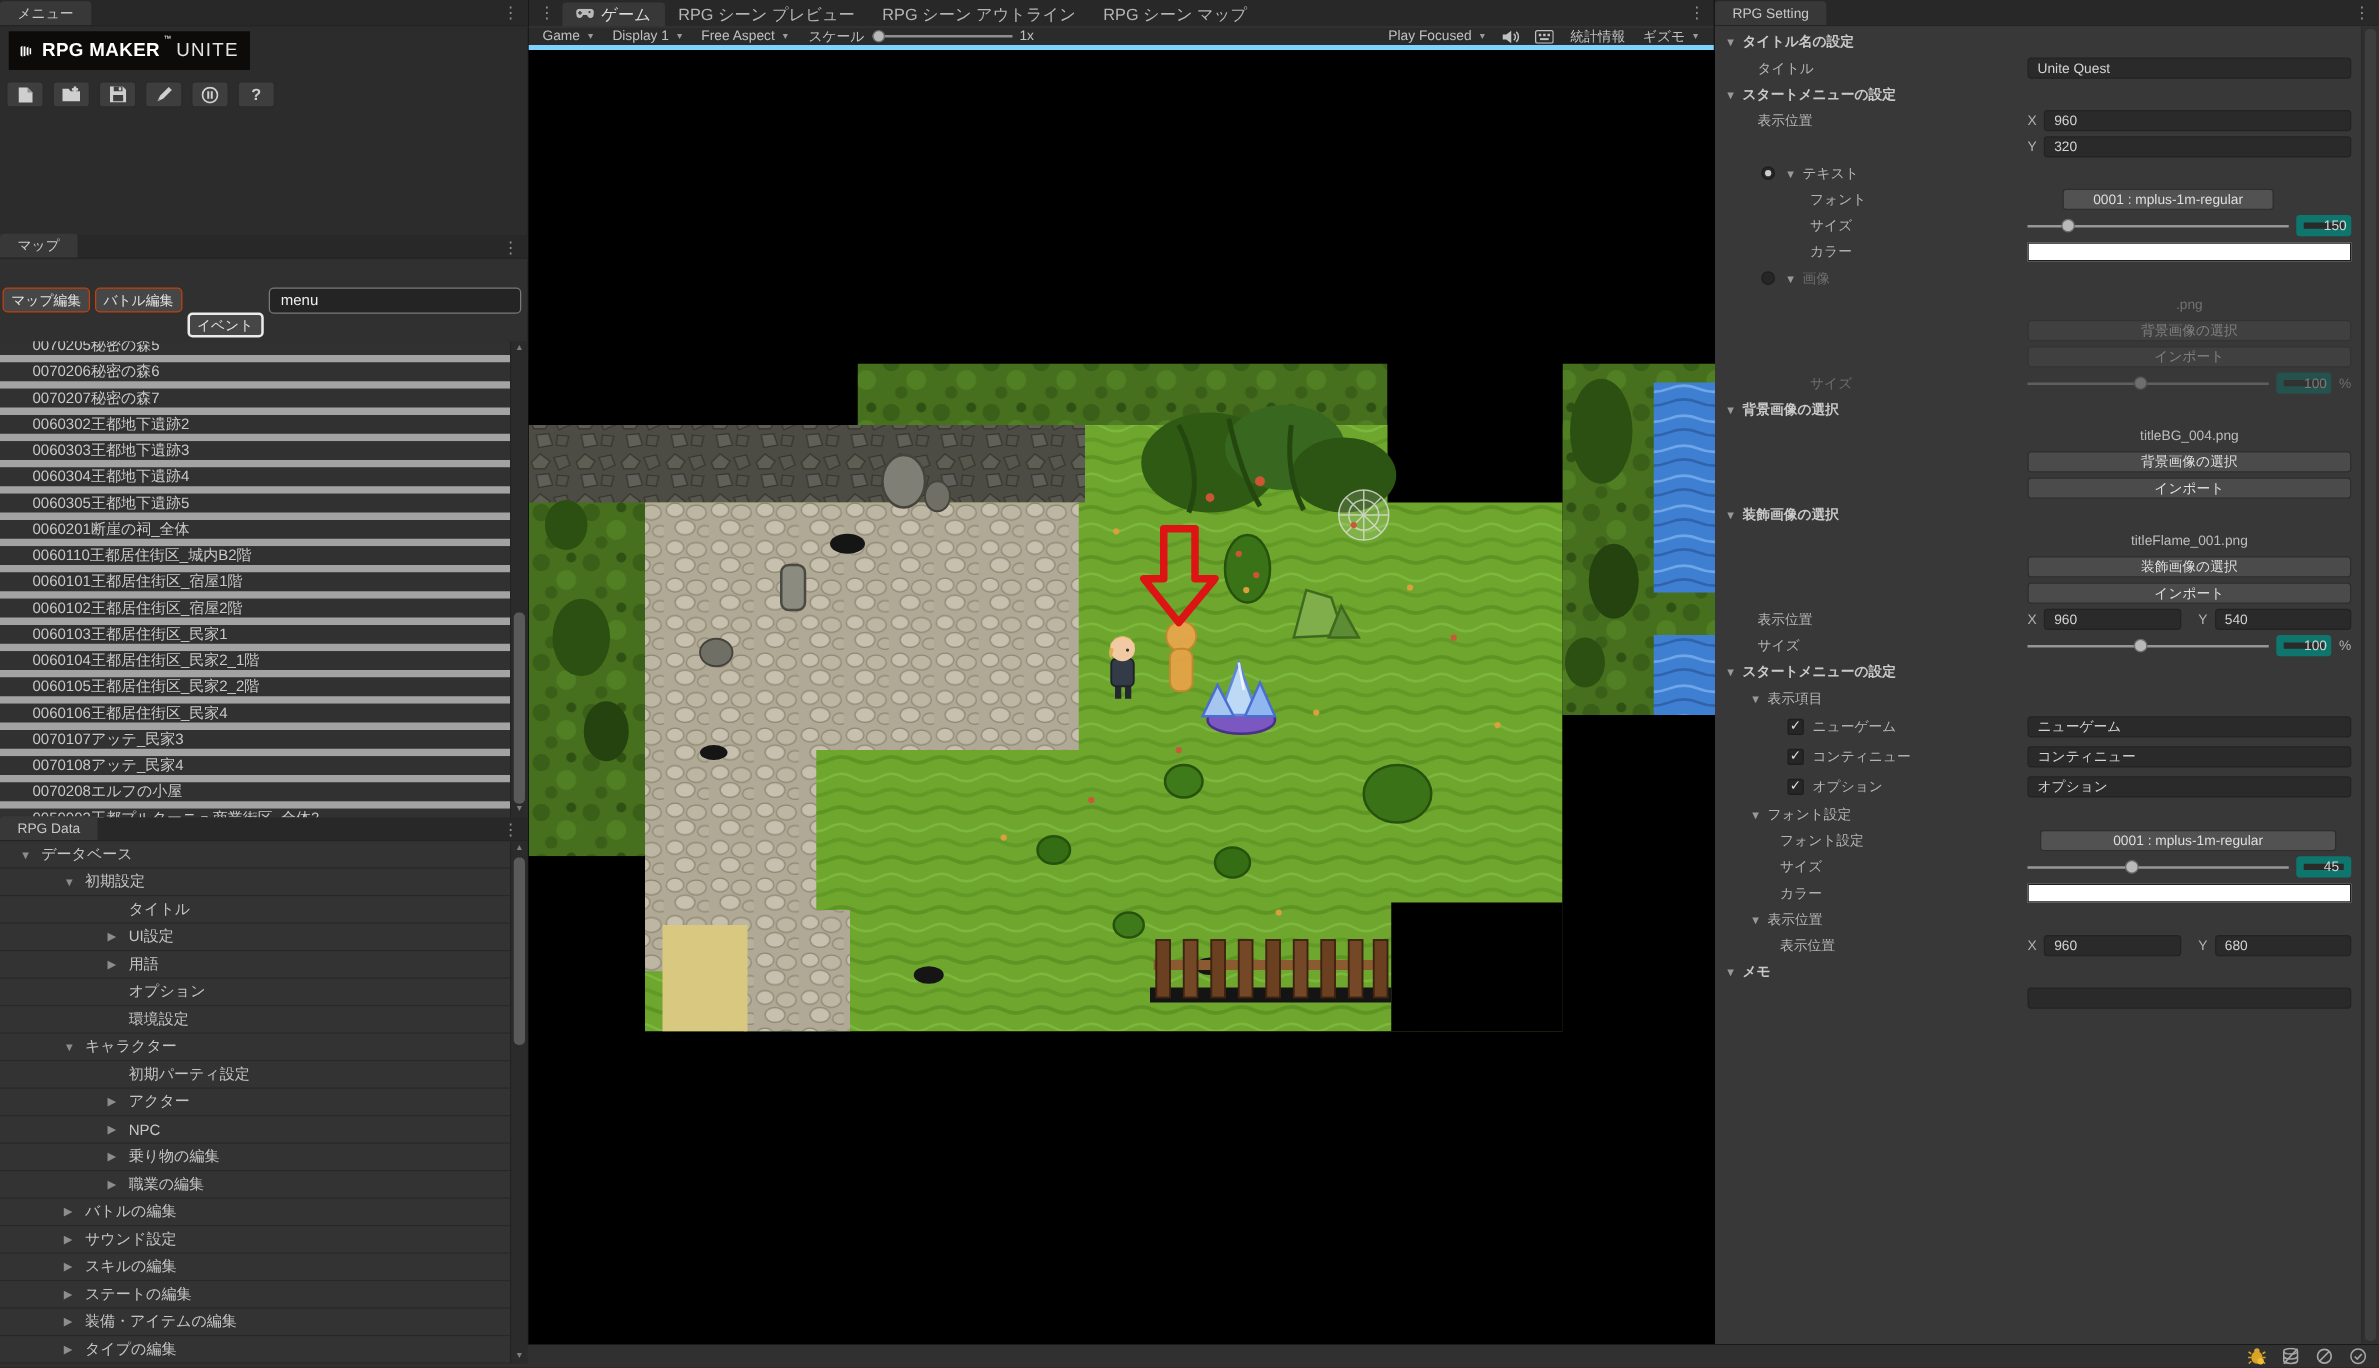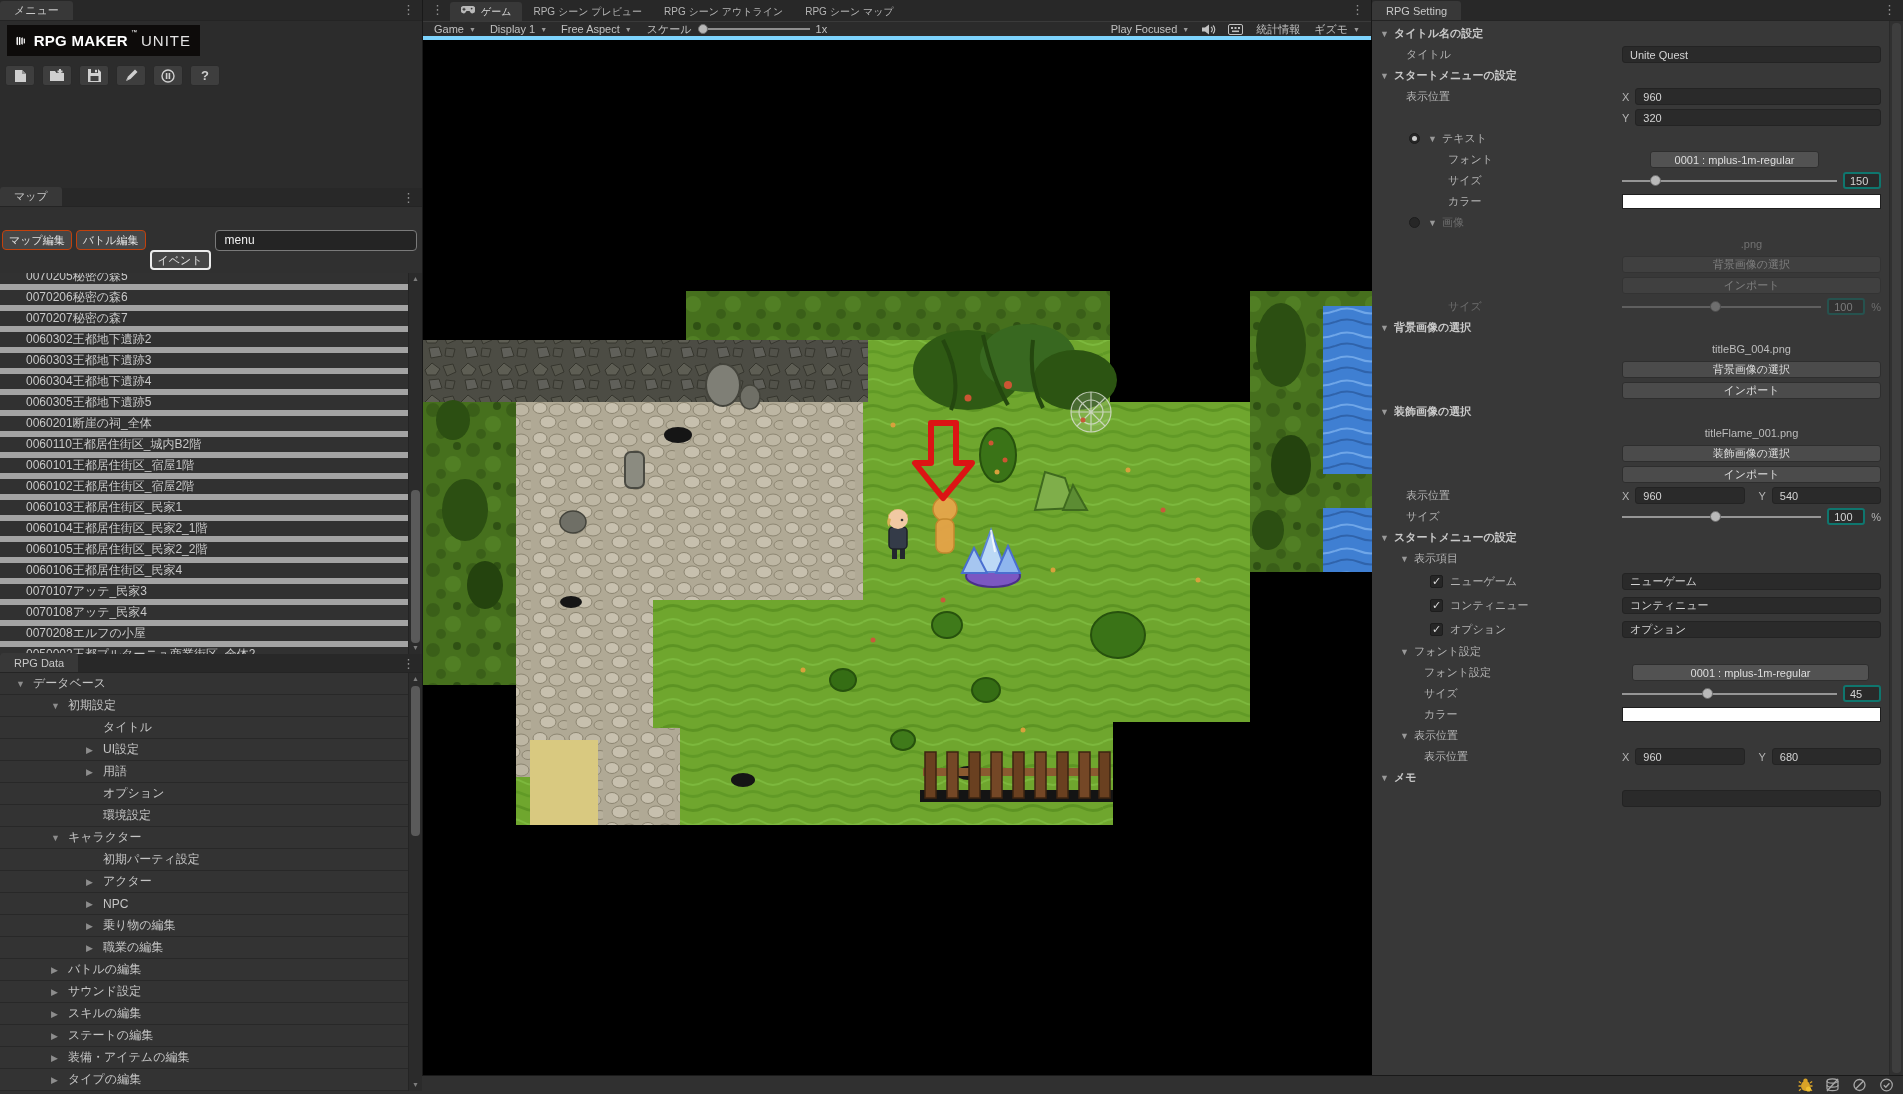--- a/index.html
+++ b/index.html
@@ -47,21 +47,21 @@
   #data-dock { flex:1; display:flex; flex-direction:column; background:#2f2f2f; }
   #data-dock .tabbar { height:19px; }
   .tree { flex:1; overflow:hidden; position:relative; padding-right:14px; }
   .tree-row { height:22px; border-bottom:1px solid #282828; background:#333333; display:flex; align-items:center; color:#c5c5c5; font-size:12px; padding-left:calc(16px + var(--depth)*35px); cursor:pointer; white-space:nowrap; }
   .tree-row .tw { width:17px; font-size:9px; color:#8d8d8d; flex:none; }
   .tree-row[data-arrow="open"]   .tw::before { content:"▼"; }
   .tree-row[data-arrow="closed"] .tw::before { content:"▶"; }
 
   
   #center .tabbar { padding-left:27px; border-bottom:none; }
-  .gtab { height:19px; padding:0 11px; color:#b5b5b5; display:flex; gap:6px; align-items:center; font-size:10px; white-space:nowrap; cursor:pointer; }
+  .gtab { height:19px; padding:0 11px; color:#b5b5b5; display:flex; gap:6px; align-items:center; font-size:13px; white-space:nowrap; cursor:pointer; }
   .gtab[data-active="true"] { background:#383838; border-radius:3px 3px 0 0; color:#dcdcdc; }
   .gtab .tab-glyph { display:none; }
   .gtab[data-icon="true"] .tab-glyph { display:inline-block; }
   .controlbar { height:19px; flex:none; background:#2b2b2b; border-top:1px solid #3a3a3a; border-bottom:4px solid #7dd3fc; display:flex; align-items:center; color:#c0c0c0; font-size:11px; padding:0 4px; }
   .dd { display:flex; align-items:center; gap:5px; padding:0 7px; height:100%; cursor:pointer; white-space:nowrap; }
   .caret { font-size:7px; color:#9a9a9a; }
   .scale-wrap { display:flex; align-items:center; gap:6px; padding:0 8px; }
   .hslider { position:relative; width:112px; height:12px; }
   .hslider .track { position:absolute; left:0; right:0; top:5px; height:2px; background:#8f8f8f; }
   .hslider .thumb { position:absolute; top:1px; left:calc(var(--pct)*1%); width:10px; height:10px; margin-left:-5px; border-radius:50%; background:#b8b8b8; border:1px solid #6e6e6e; cursor:pointer; }
@@ -92,21 +92,21 @@
   .input { flex:1; height:17px; background:#2a2a2a; border:1px solid #232323; border-radius:3px; display:flex; align-items:center; padding:0 7px; color:#d4d4d4; overflow:hidden; white-space:nowrap; cursor:text; }
   .axis { color:#b4b4b4; flex:none; }
   .btn { flex:1; height:17px; background:#4b4b4b; border:1px solid #2e2e2e; border-radius:3px; display:flex; align-items:center; justify-content:center; color:#dedede; cursor:pointer; white-space:nowrap; }
   .fontbtn { background:#525252; margin:0 62px 0 28px; }
   .fontbtn2 { background:#525252; margin:0 12px 0 10px; }
   .center-lbl { width:100%; text-align:center; color:#bdbdbd; }
   .swatch { flex:1; height:15px; background:#ffffff; border:1px solid #1e1e1e; cursor:pointer; }
   .slider { flex:1; position:relative; height:17px; cursor:pointer; }
   .slider .track { position:absolute; left:0; right:0; top:8px; height:2px; background:#969696; }
   .slider .thumb { position:absolute; top:3px; left:calc(var(--pct)*1%); width:11px; height:11px; margin-left:-6px; border-radius:50%; background:#b9b9b9; border:1px solid #6b6b6b; }
-  .numbox { width:38px; flex:none; height:17px; background:#2a2a2a; border:2px solid #0f766e; border-radius:3px; display:flex; align-items:center; padding:0 5px; color:#d4d4d4; cursor:text; }
+  .numbox { width:38px; flex:none; height:17px; background:#2a2a2a; border:6px solid #0f766e; border-radius:3px; display:flex; align-items:center; padding:0 16px; color:#d4d4d4; cursor:text; }
   .unit { color:#b0b0b0; flex:none; }
   .dim { opacity:.42; }
   .cb { width:13px; height:13px; flex:none; background:#262626; border:1px solid #1d1d1d; border-radius:2px; margin:0 7px 0 50px; color:#dddddd; font-size:11px; line-height:11px; text-align:center; cursor:pointer; }
   .cb[data-checked="true"]::after { content:"✓"; }
 
   
   #statusbar { height:19px; background:#303030; border-top:1px solid #191919; display:flex; align-items:center; justify-content:flex-end; padding-right:5px; gap:3px; }
   .st-icon { width:24px; height:17px; display:flex; align-items:center; justify-content:center; cursor:pointer; }
 </style>
 </head>

